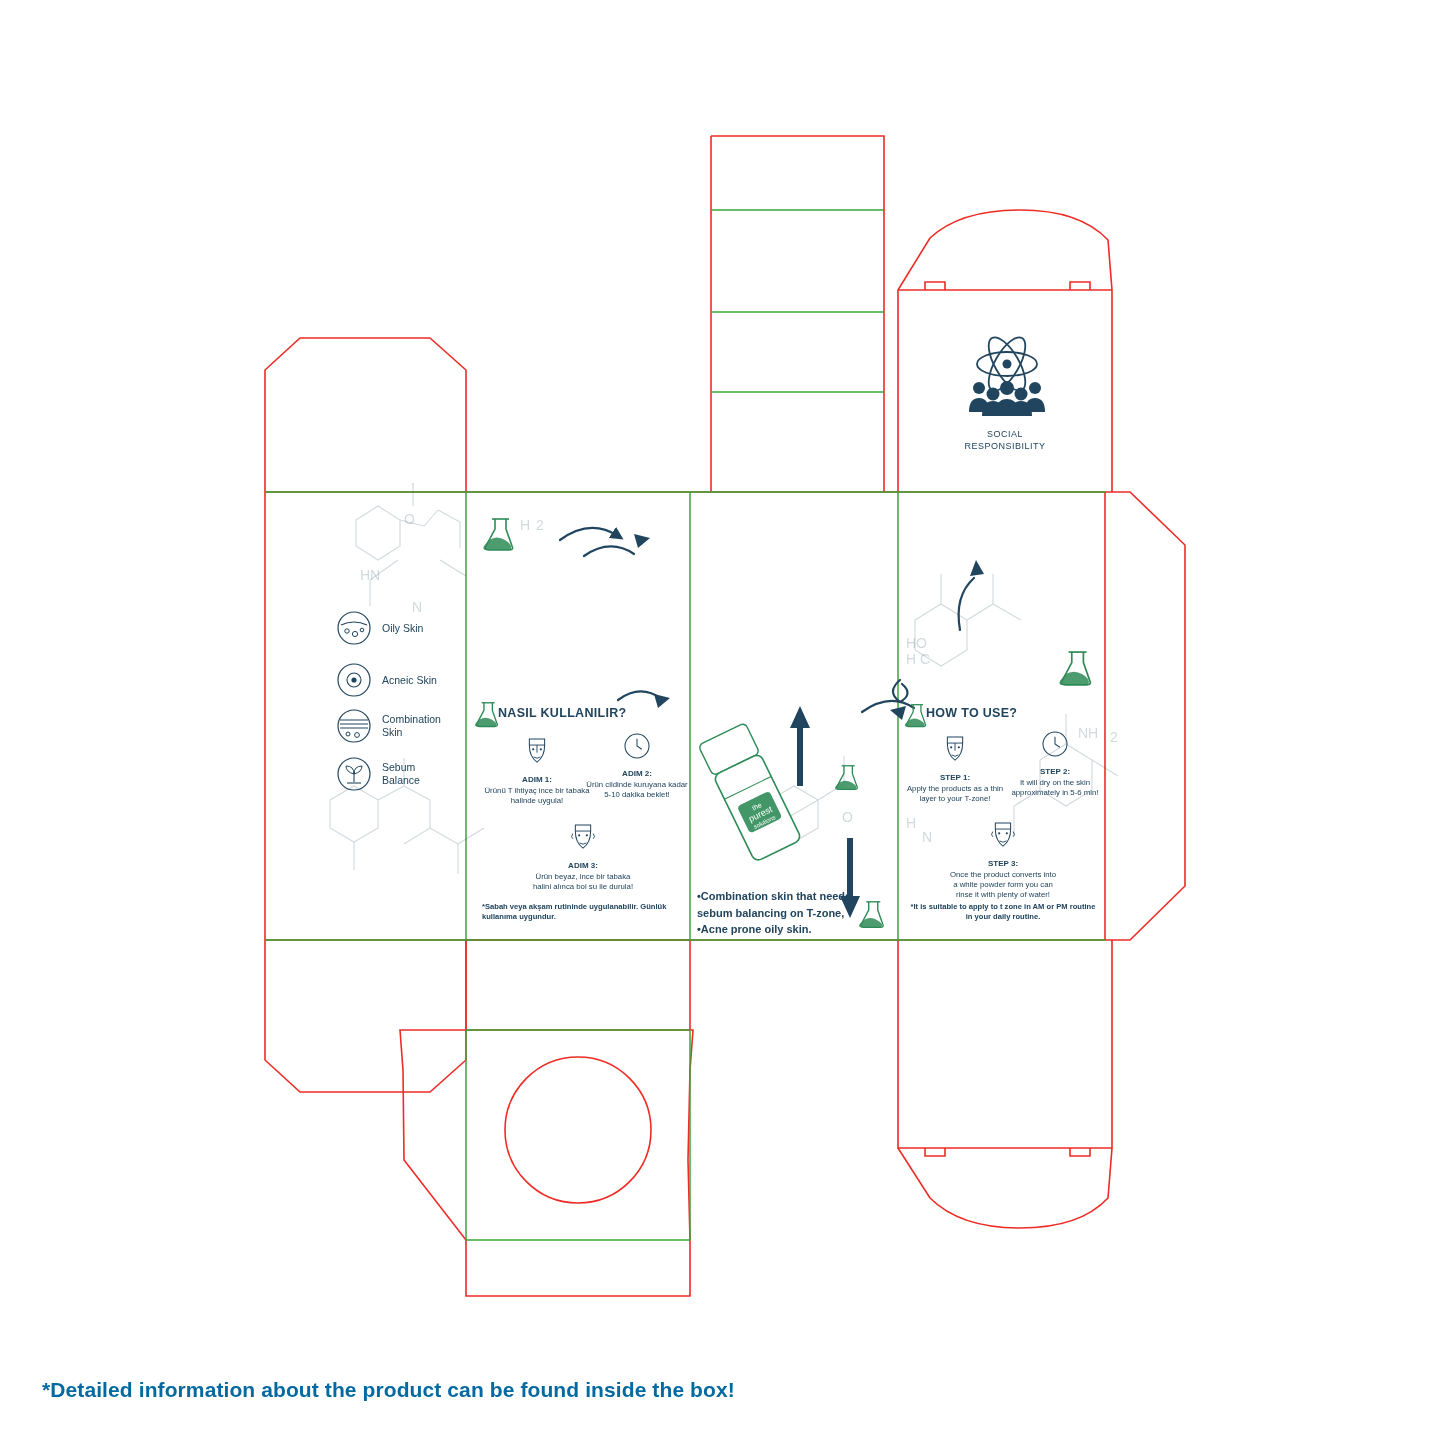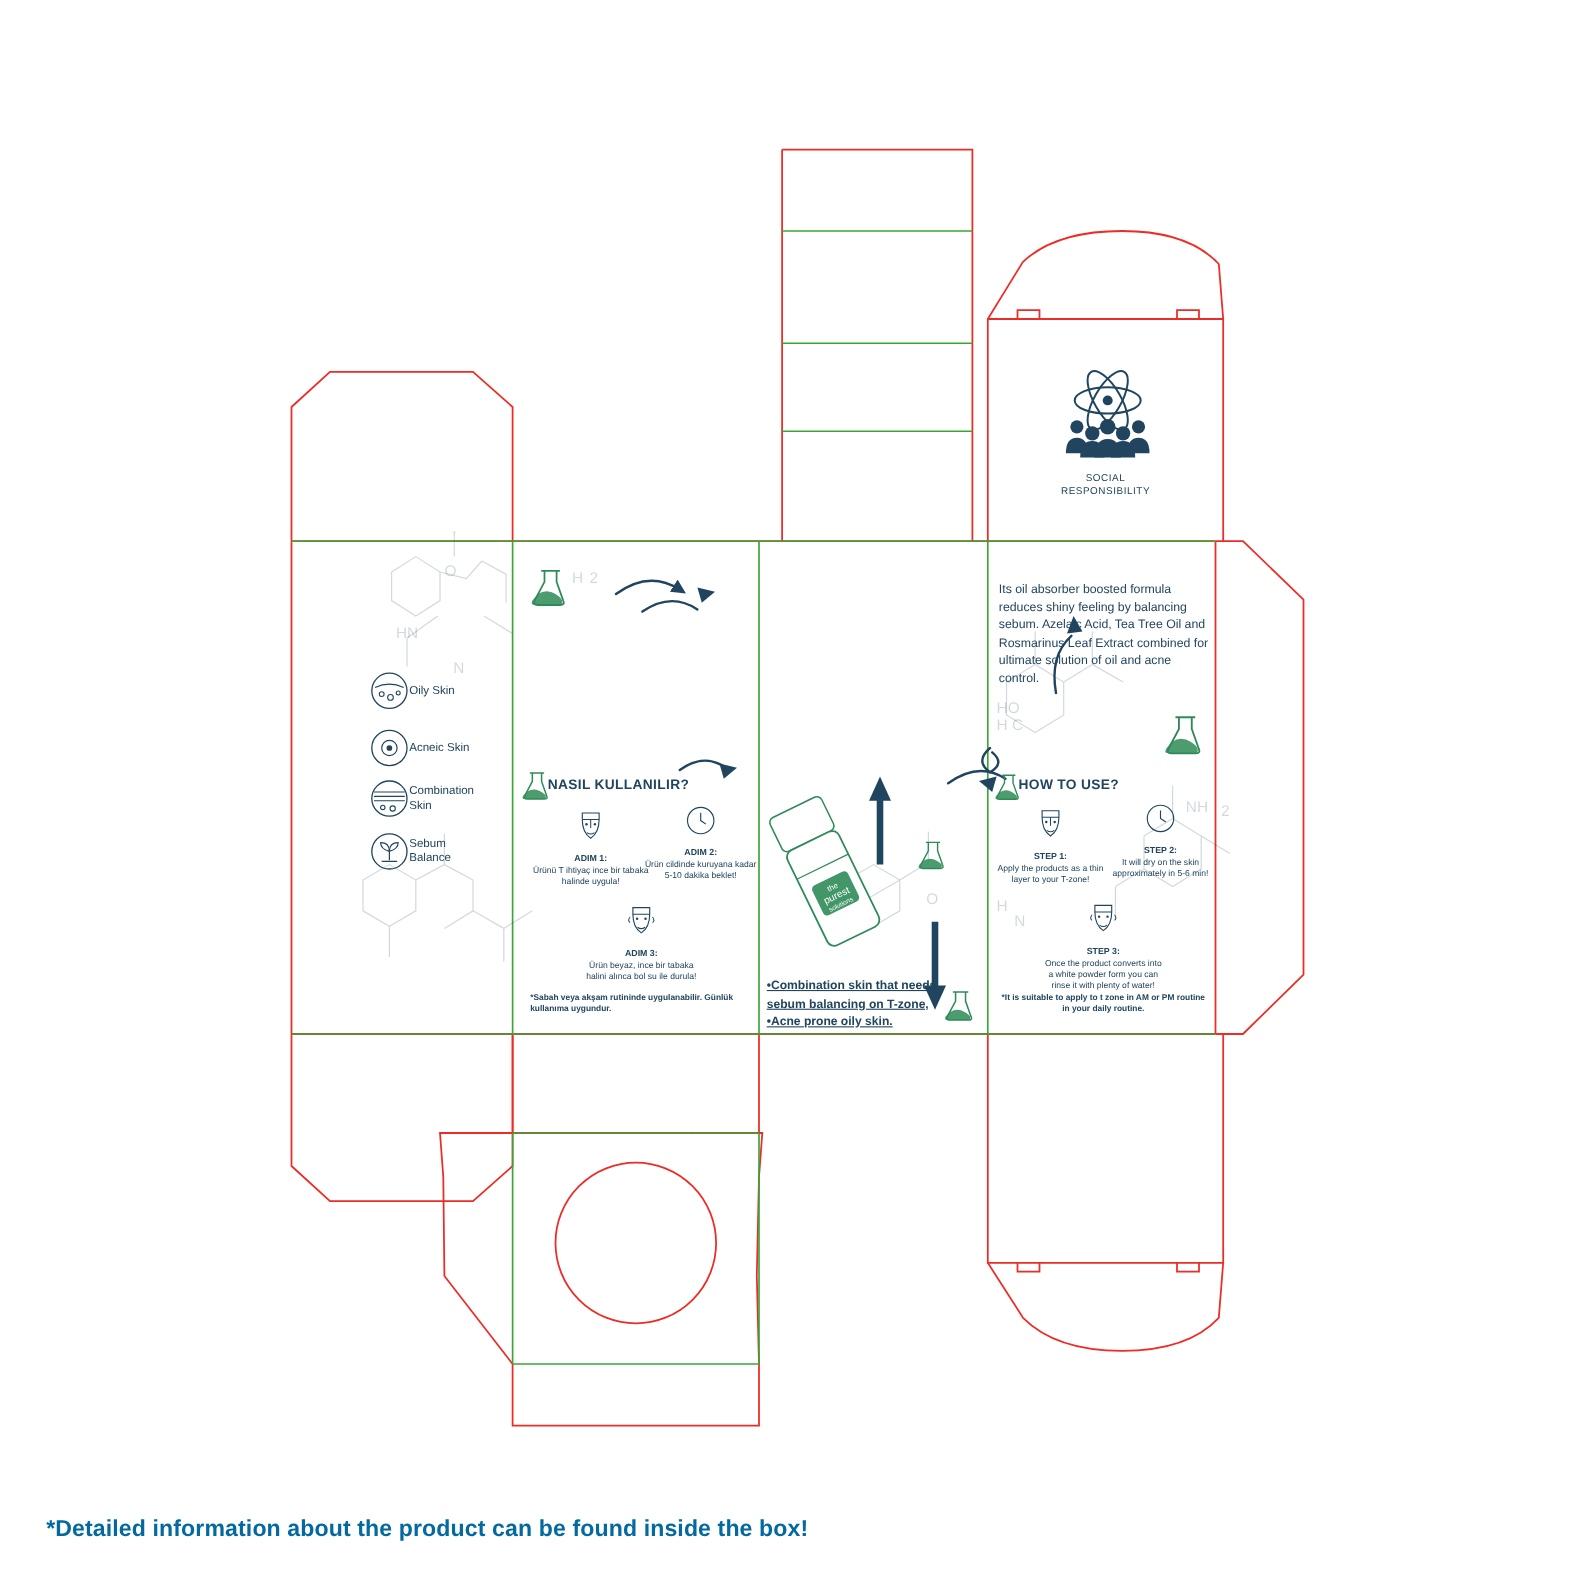--- a/index.html
+++ b/index.html
@@ -15,21 +15,21 @@
   .center{text-align:center;}
 
   .bullet-line{font-size:11px;line-height:1.5;font-weight:bold;}
 
   .howto-title{font-size:12.5px;font-weight:bold;letter-spacing:.3px;}
 
   .step-col{position:absolute;text-align:center;width:110px;}
   .step-name{font-size:8px;font-weight:bold;margin-top:3px;}
   .step-desc{font-size:7.8px;line-height:1.3;margin-top:2px;}
 
-  .skin-row{position:absolute;display:flex;align-items:center;}
+  .skin-row{position:absolute;display:flex;align-items:center;gap:10px;}
   .skin-label{font-size:10.5px;line-height:1.2;color:#21455e;}
 
   .social-label{position:absolute;width:180px;text-align:center;font-size:9px;line-height:1.35;letter-spacing:.5px;color:#21455e;}
 
   .footer{position:absolute;left:42px;top:1378px;font-size:21px;font-weight:bold;color:#0369a1;letter-spacing:.1px;}
 
   .bottle-cap{fill:none;stroke:#2e8b57;stroke-width:1.4;}
 
   .watermark{opacity:.20;}
 </style>
@@ -261,38 +261,37 @@
       <rect x="32" y="10" width="52" height="34" rx="5" class="bottle-cap"></rect>
       <rect x="32" y="44" width="52" height="96" rx="7" fill="#ffffff" stroke="#2e8b57" stroke-width="1.6"></rect>
       <path d="M32 70 H84" stroke="#2e8b57" stroke-width="1.1"></path>
       <rect x="40" y="82" width="36" height="30" rx="4" fill="#2e8b57" opacity=".9"></rect>
       <text x="58" y="93" text-anchor="middle" font-size="7" fill="#ffffff" font-family="Liberation Sans, sans-serif">the</text>
       <text x="58" y="102" text-anchor="middle" font-size="9" fill="#ffffff" font-family="Liberation Sans, sans-serif">purest</text>
       <text x="58" y="110" text-anchor="middle" font-size="6" fill="#ffffff" font-family="Liberation Sans, sans-serif">solutions</text>
     </g>
   </svg>
 
-  <div class="panel-text bullet-line" style="left:697px; top:888px; width:186px;text-decoration:underline;">
+  <div class="panel-text bullet-line" style="left:697px; top:888px; width:186px;">
     <div>•Combination skin that needs sebum balancing on T-zone,</div>
     <div>•Acne prone oily skin.</div>
   </div>
 
   <svg class="abs" style="left:858px; top:898px;" width="28" height="34" viewBox="0 0 34 38">
     <path d="M13 3 V13 L4 30 q-2 4 3 4 H27 q5 0 3 -4 L24 13 V3" fill="none" stroke="#2e8b57" stroke-width="1.7"></path>
     <path d="M10 3 H27" stroke="#2e8b57" stroke-width="1.7"></path>
     <path d="M7 25 q8 -5 16 0 q5 3 6 5 q1 4 -3 4 H4 q-4 0 -2 -4 z" fill="#2e8b57" opacity=".85"></path>
   </svg>
 
   <svg class="abs" style="left:834px; top:762px;" width="26" height="32" viewBox="0 0 34 38">
     <path d="M13 3 V13 L4 30 q-2 4 3 4 H27 q5 0 3 -4 L24 13 V3" fill="none" stroke="#2e8b57" stroke-width="1.7"></path>
     <path d="M10 3 H27" stroke="#2e8b57" stroke-width="1.7"></path>
     <path d="M7 25 q8 -5 16 0 q5 3 6 5 q1 4 -3 4 H4 q-4 0 -2 -4 z" fill="#2e8b57" opacity=".85"></path>
   </svg>
 
-  <div class="panel-text p-body" style="left:908px; top:528px; width:196px;">Its oil absorber boosted formula reduces shiny feeling by balancing sebum. Azelaic Acid, Tea Tree Oil and Rosmarinus Leaf Extract combined for ultimate solution of oil and acne control.</div>
 
   <svg class="abs" style="left:1058px; top:648px;" width="36" height="42" viewBox="0 0 34 38">
     <path d="M13 3 V13 L4 30 q-2 4 3 4 H27 q5 0 3 -4 L24 13 V3" fill="none" stroke="#2e8b57" stroke-width="1.6"></path>
     <path d="M10 3 H27" stroke="#2e8b57" stroke-width="1.6"></path>
     <path d="M7 24 q8 -5 16 0 q5 3 6 6 q1 4 -3 4 H4 q-4 0 -2 -4 z" fill="#2e8b57" opacity=".85"></path>
   </svg>
 
   <svg class="abs" style="left:904px; top:702px;" width="24" height="28" viewBox="0 0 34 38">
     <path d="M13 3 V13 L4 30 q-2 4 3 4 H27 q5 0 3 -4 L24 13 V3" fill="none" stroke="#2e8b57" stroke-width="1.8"></path>
     <path d="M10 3 H27" stroke="#2e8b57" stroke-width="1.8"></path>

